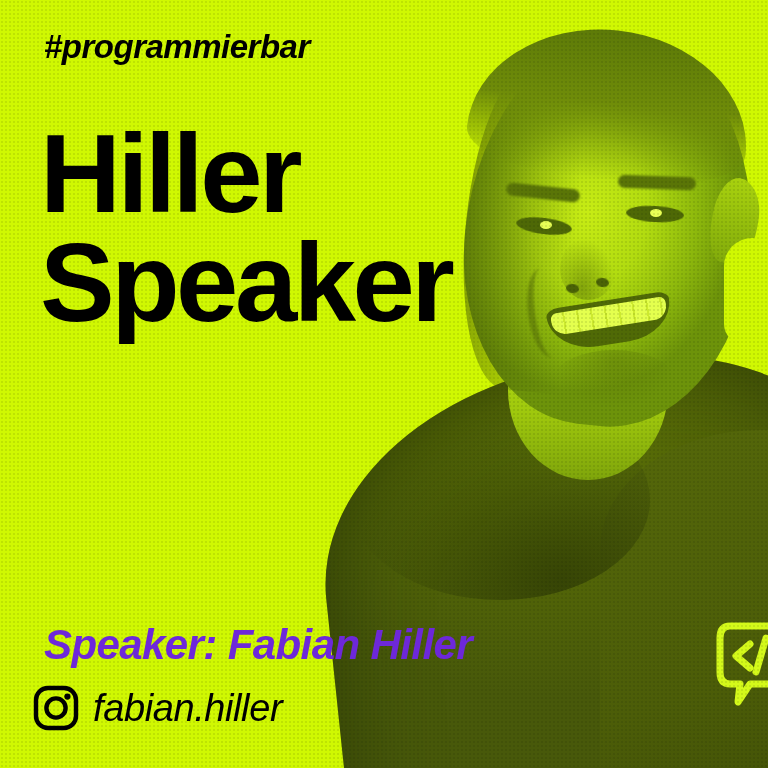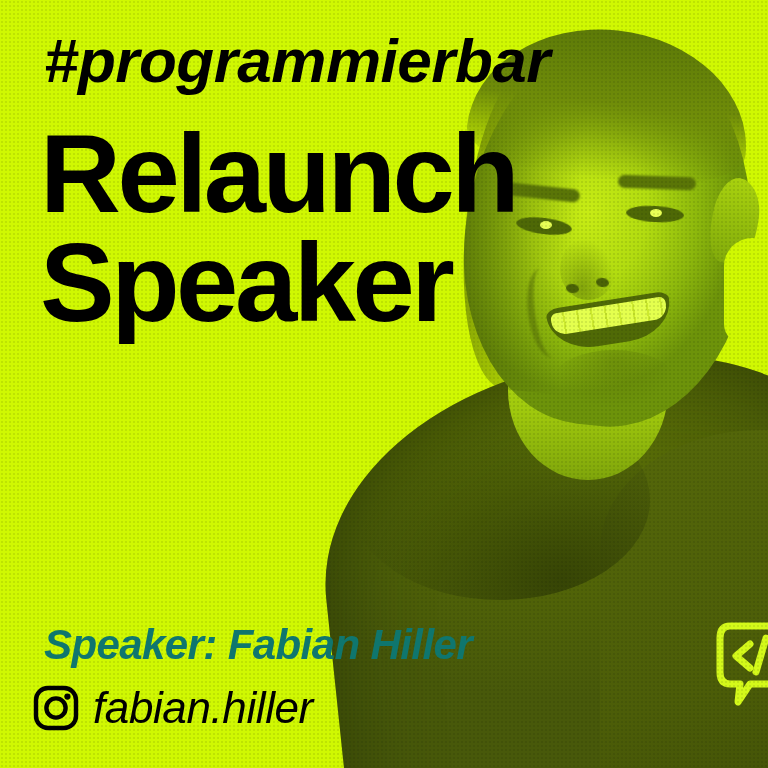--- a/index.html
+++ b/index.html
@@ -239,21 +239,21 @@
   
   .text-layer {
     position: absolute;
     inset: 0;
     z-index: 3;
   }
   .hashtag {
     position: absolute;
     left: 44px;
     top: 30px;
-    font-size: 62px;
+    font-size: 33px;
     font-weight: 700;
     font-style: italic;
     letter-spacing: -0.5px;
     color: #000;
     line-height: 1;
     white-space: nowrap;
   }
   .title {
     position: absolute;
     left: 40px;
@@ -268,36 +268,36 @@
   .title .line { display: block; }
 
   .speaker {
     position: absolute;
     left: 44px;
     top: 624px;
     font-size: 42px;
     font-weight: 700;
     font-style: italic;
     letter-spacing: -0.6px;
-    color: #0f766e;
+    color: #6d28d9;
     line-height: 1;
     white-space: nowrap;
   }
   .handle-row {
     position: absolute;
     left: 32px;
     top: 684px;
     display: flex;
     align-items: center;
     gap: 13px;
     white-space: nowrap;
   }
   .ig-icon { width: 48px; height: 48px; display: block; flex: 0 0 auto; }
   .handle-text {
-    font-size: 44px;
+    font-size: 38px;
     font-weight: 400;
     font-style: italic;
     letter-spacing: -0.4px;
     color: #000;
     line-height: 1;
   }
 </style>
 </head>
 <body>
 
@@ -345,21 +345,21 @@
     </div>
 
     <div class="grain"></div>
   </div>
 
   <div class="text-layer">
 
     <div class="hashtag">#programmierbar</div>
 
     <h1 class="title">
-      <span class="line">Relaunch</span>
+      <span class="line">Hiller</span>
       <span class="line">Speaker</span>
     </h1>
 
     <div class="speaker">Speaker: Fabian Hiller</div>
 
     <div class="handle-row">
       <span>
         <svg class="ig-icon" viewBox="0 0 48 48" aria-hidden="true">
           <rect x="4" y="4" width="40" height="40" rx="12" ry="12" fill="none" stroke="#000" stroke-width="4.4"></rect>
           <circle cx="24" cy="24" r="9.6" fill="none" stroke="#000" stroke-width="4.4"></circle>

